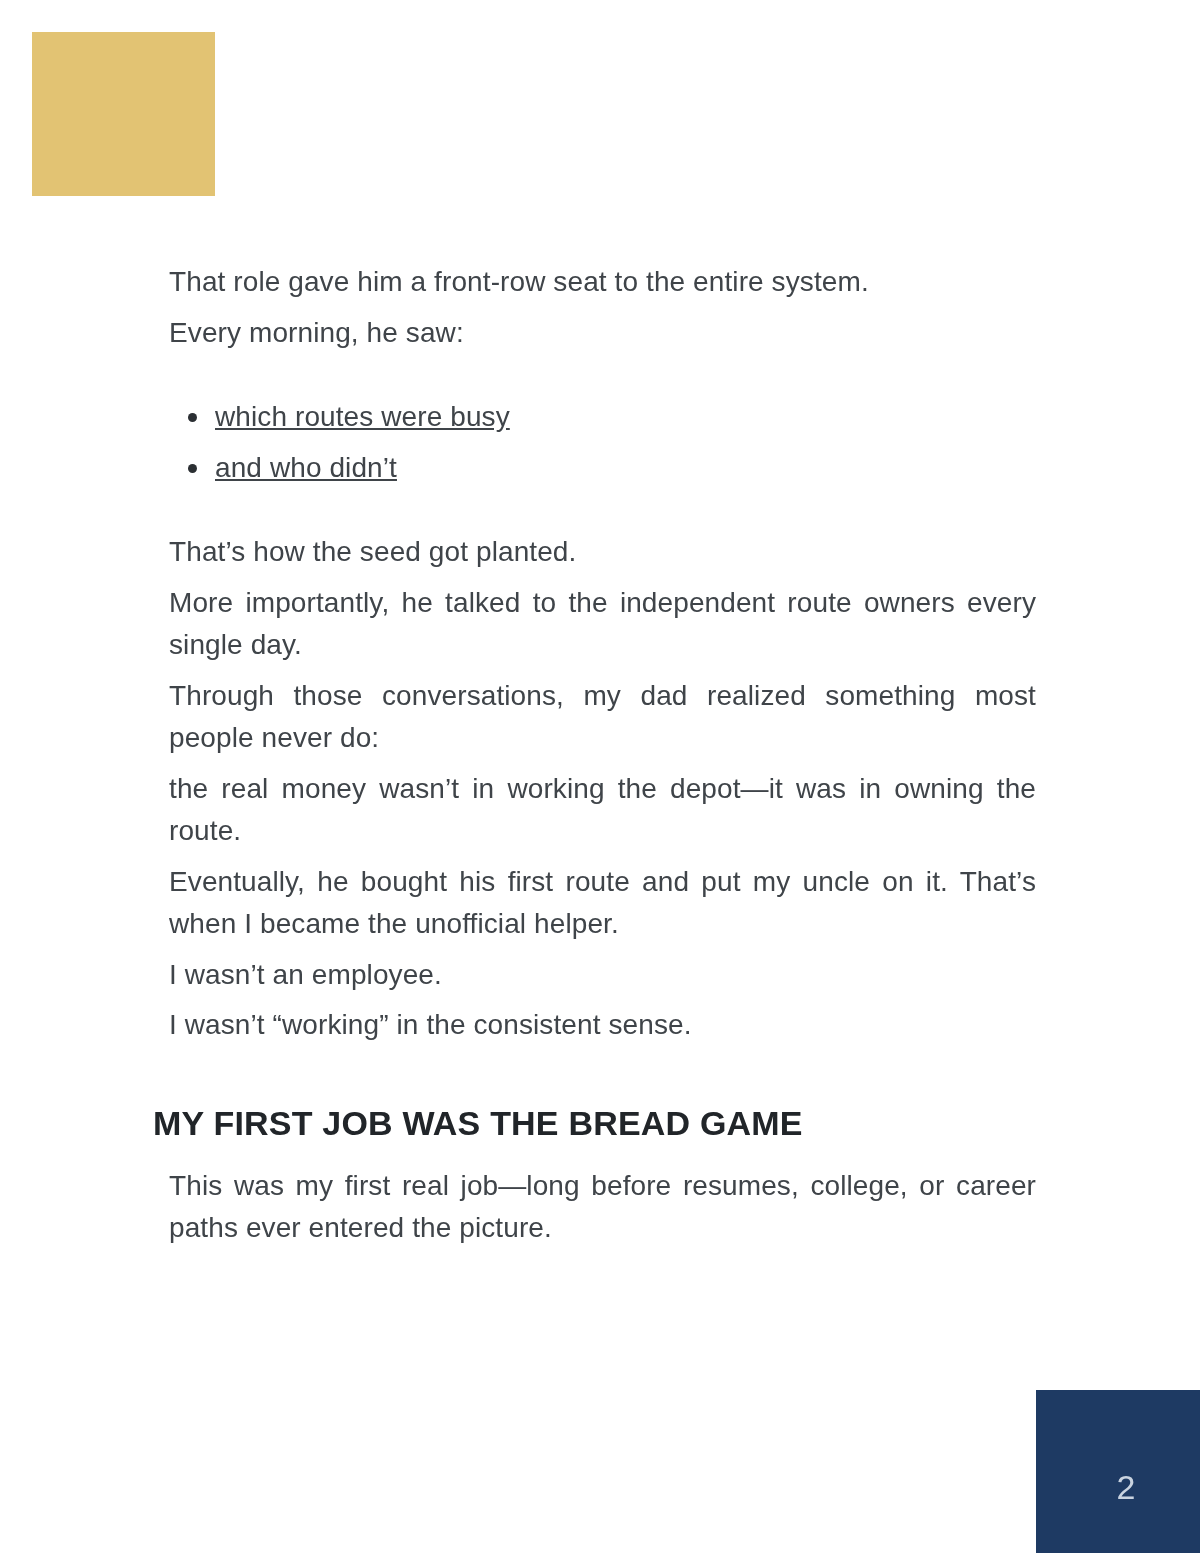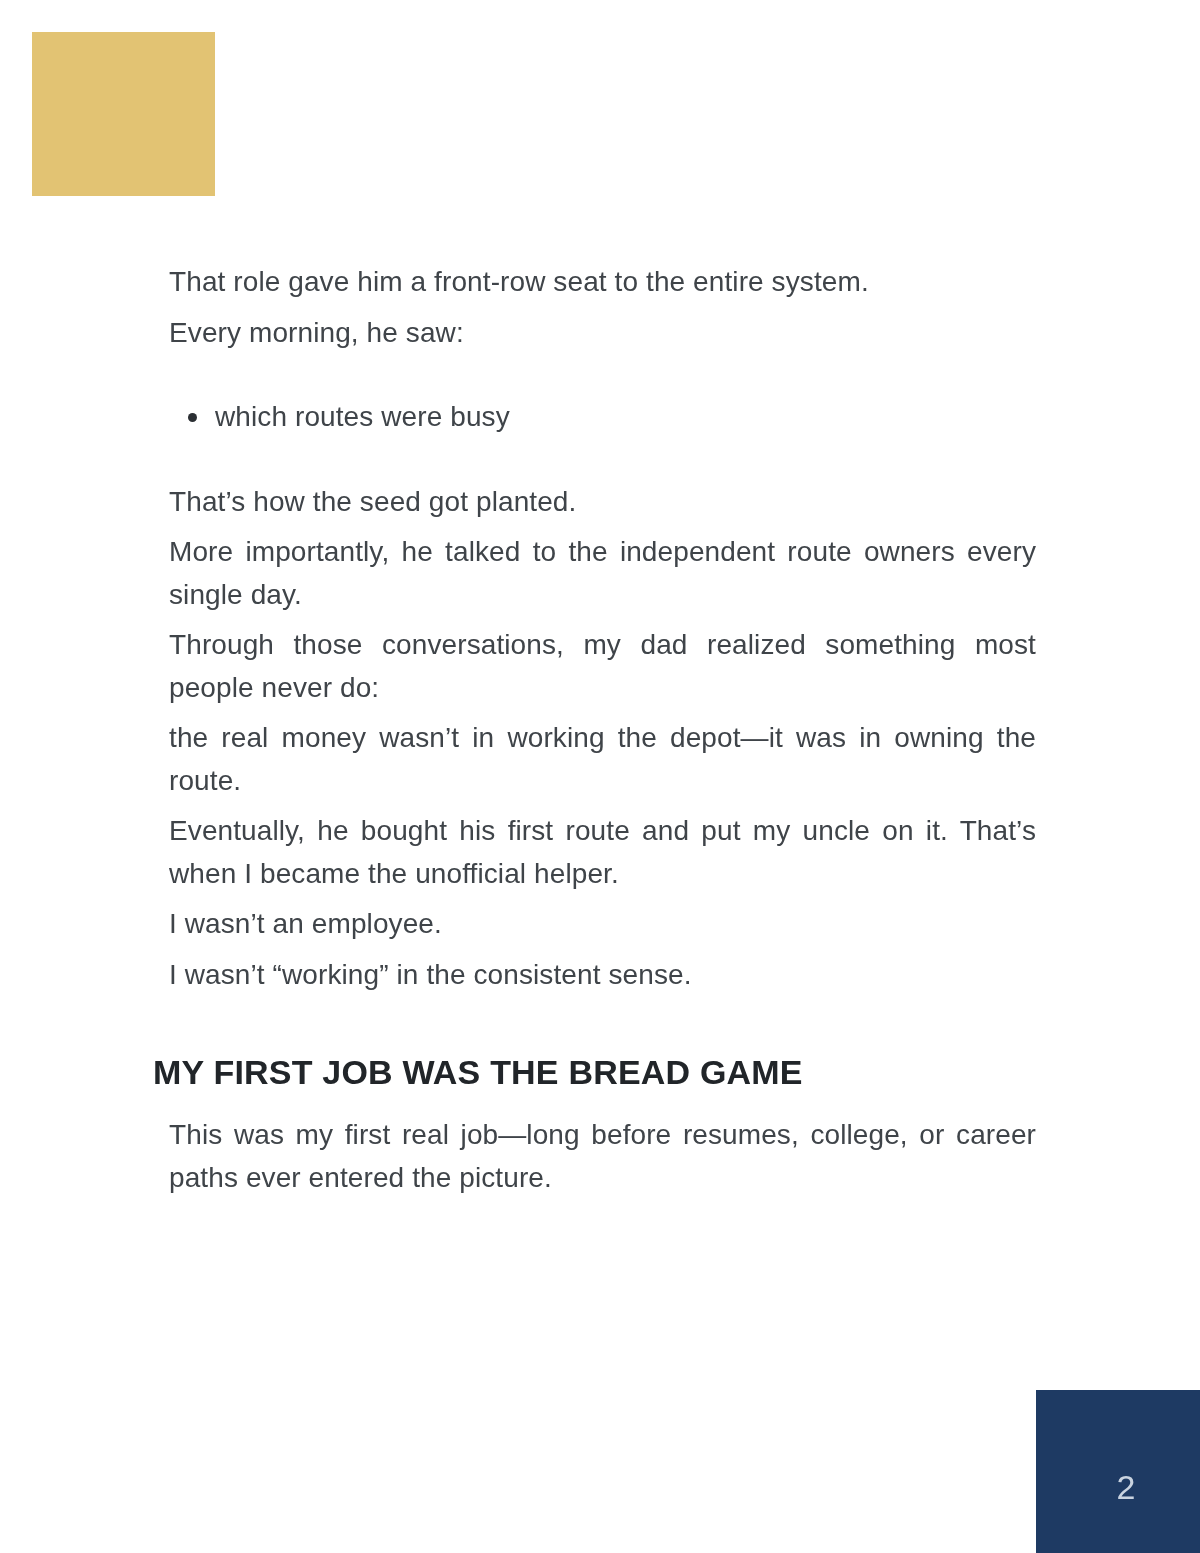--- a/index.html
+++ b/index.html
@@ -44,20 +44,21 @@
   }
   .intro p { text-align: left; }
   ul.bullet-list {
     list-style: none;
     margin: 42px 0;
     padding-left: 54px;
   }
   ul.bullet-list li {
     position: relative;
     line-height: 42.5px;
+    text-decoration: underline;
   }
   ul.bullet-list li::before {
     content: "";
     position: absolute;
     left: -27px;
     top: 17px;
     width: 9px;
     height: 9px;
     border-radius: 50%;
     background: #2b2f33;
@@ -101,20 +102,21 @@
 
   <div class="content">
 
     <div class="intro">
       <p>That role gave him a front-row seat to the entire system.</p>
       <p>Every morning, he saw:</p>
     </div>
 
     <ul class="bullet-list">
       <li>which routes were busy</li>
+      <li>and who didn’t</li>
     </ul>
 
     <div class="body-paragraphs">
       <p>That’s how the seed got planted.</p>
       <p>More importantly, he talked to the independent route owners every single day.</p>
       <p>Through those conversations, my dad realized something most people never do:</p>
       <p>the real money wasn’t in working the depot—it was in owning the route.</p>
       <p>Eventually, he bought his first route and put my uncle on it. That’s when I became the unofficial helper.</p>
       <p>I wasn’t an employee.</p>
       <p>I wasn’t “working” in the consistent sense.</p>

